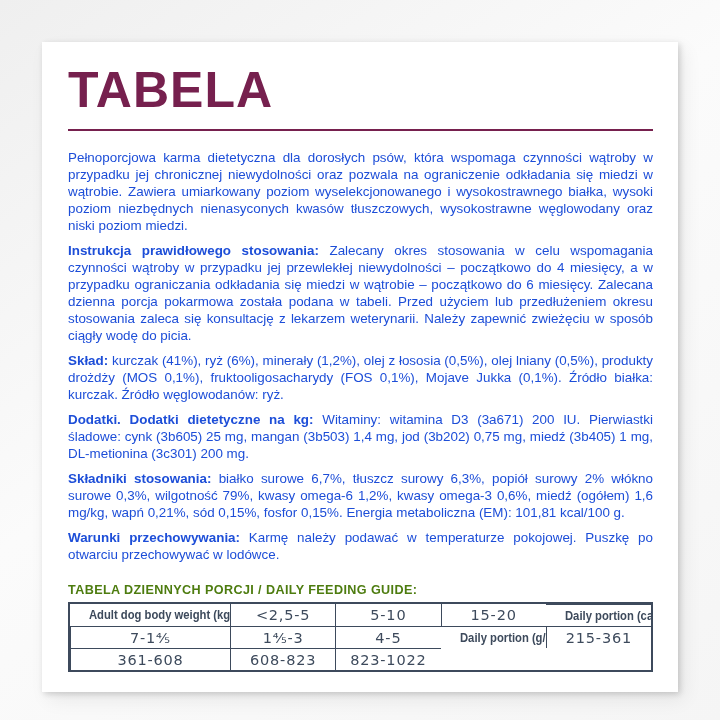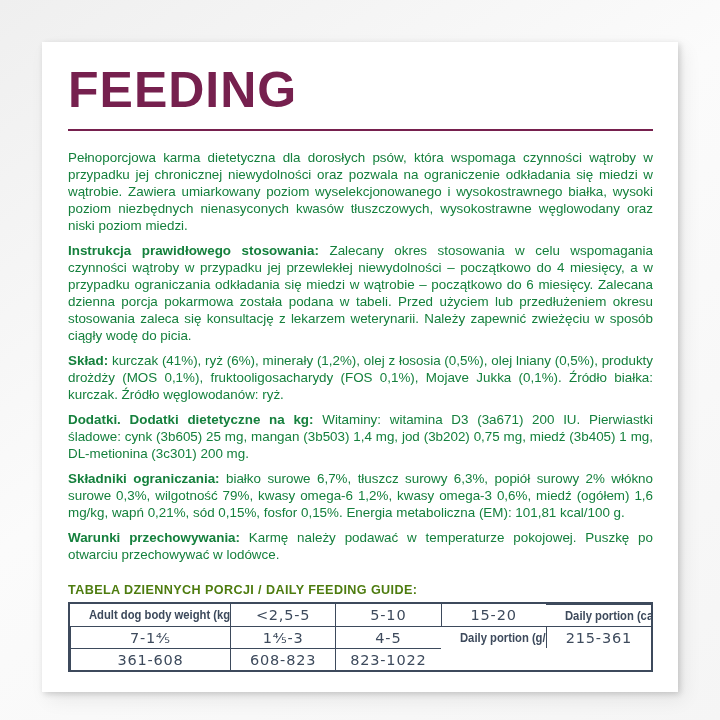--- a/index.html
+++ b/index.html
@@ -31,21 +31,21 @@
     letter-spacing: 1px;
   }
   .rule {
     height: 2px;
     background: #76204e;
     margin-top: 15px;
   }
   .paras { margin-top: 18px; }
   .paras p {
     margin: 0 0 8px 0;
-    color: #15803d;
+    color: #1d4ed8;
     font-size: 13.4px;
     line-height: 17px;
     text-align: justify;
   }
   .paras p b { font-weight: 700; }
   .ft-block { margin-top: 20px; }
   .ft-title {
     color: #4d7c0f;
     font-weight: 700;
     font-size: 12.6px;
@@ -84,29 +84,29 @@
   }
   .rt { border-top: 1.5px solid #3d4a5c; }
   .cl { border-left: 1.5px solid #3d4a5c; }
 </style>
 </head>
 <body>
 
 <div class="page">
   <div class="card">
 
-    <h1 class="title">FEEDING</h1>
+    <h1 class="title">TABELA</h1>
     <div class="rule"></div>
 
     <div class="paras">
       <p><b></b><span>Pełnoporcjowa karma dietetyczna dla dorosłych psów, która wspomaga czynności wątroby w przypadku jej chronicznej niewydolności oraz pozwala na ograniczenie odkładania się miedzi w wątrobie. Zawiera umiarkowany poziom wyselekcjonowanego i wysokostrawnego białka, wysoki poziom niezbędnych nienasyconych kwasów tłuszczowych, wysokostrawne węglowodany oraz niski poziom miedzi.</span></p>
       <p><b>Instrukcja prawidłowego stosowania: </b><span>Zalecany okres stosowania w celu wspomagania czynności wątroby w przypadku jej przewlekłej niewydolności – początkowo do 4 miesięcy, a w przypadku ograniczania odkładania się miedzi w wątrobie – początkowo do 6 miesięcy. Zalecana dzienna porcja pokarmowa została podana w tabeli. Przed użyciem lub przedłużeniem okresu stosowania zaleca się konsultację z lekarzem weterynarii. Należy zapewnić zwieżęciu w sposób ciągły wodę do picia.</span></p>
       <p><b>Skład: </b><span>kurczak (41%), ryż (6%), minerały (1,2%), olej z łososia (0,5%), olej lniany (0,5%), produkty drożdży (MOS 0,1%), fruktooligosacharydy (FOS 0,1%), Mojave Jukka (0,1%). Źródło białka: kurczak. Źródło węglowodanów: ryż.</span></p>
       <p><b>Dodatki. Dodatki dietetyczne na kg: </b><span>Witaminy: witamina D3 (3a671) 200 IU. Pierwiastki śladowe: cynk (3b605) 25 mg, mangan (3b503) 1,4 mg, jod (3b202) 0,75 mg, miedź (3b405) 1 mg, DL-metionina (3c301) 200 mg.</span></p>
-      <p><b>Składniki ograniczania: </b><span>białko surowe 6,7%, tłuszcz surowy 6,3%, popiół surowy 2% włókno surowe 0,3%, wilgotność 79%, kwasy omega-6 1,2%, kwasy omega-3 0,6%, miedź (ogółem) 1,6 mg/kg, wapń 0,21%, sód 0,15%, fosfor 0,15%. Energia metaboliczna (EM): 101,81 kcal/100 g.</span></p>
+      <p><b>Składniki stosowania: </b><span>białko surowe 6,7%, tłuszcz surowy 6,3%, popiół surowy 2% włókno surowe 0,3%, wilgotność 79%, kwasy omega-6 1,2%, kwasy omega-3 0,6%, miedź (ogółem) 1,6 mg/kg, wapń 0,21%, sód 0,15%, fosfor 0,15%. Energia metaboliczna (EM): 101,81 kcal/100 g.</span></p>
       <p><b>Warunki przechowywania: </b><span>Karmę należy podawać w temperaturze pokojowej. Puszkę po otwarciu przechowywać w lodówce.</span></p>
     </div>
 
     <div class="ft-block">
       <div class="ft-title">TABELA DZIENNYCH PORCJI / DAILY FEEDING GUIDE:</div>
 
       <div class="ftable">
 
         <div class="fcell rlabel">
             <span>Adult dog body weight (kg)</span>

